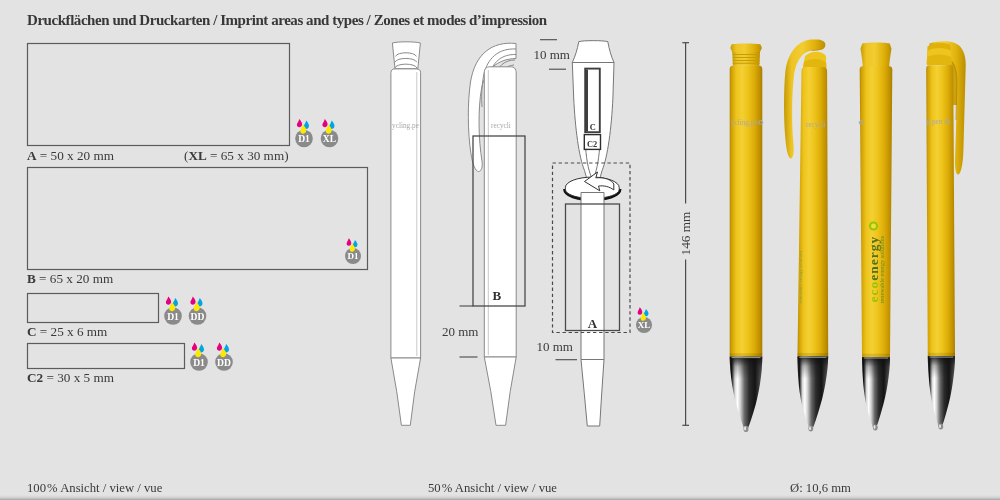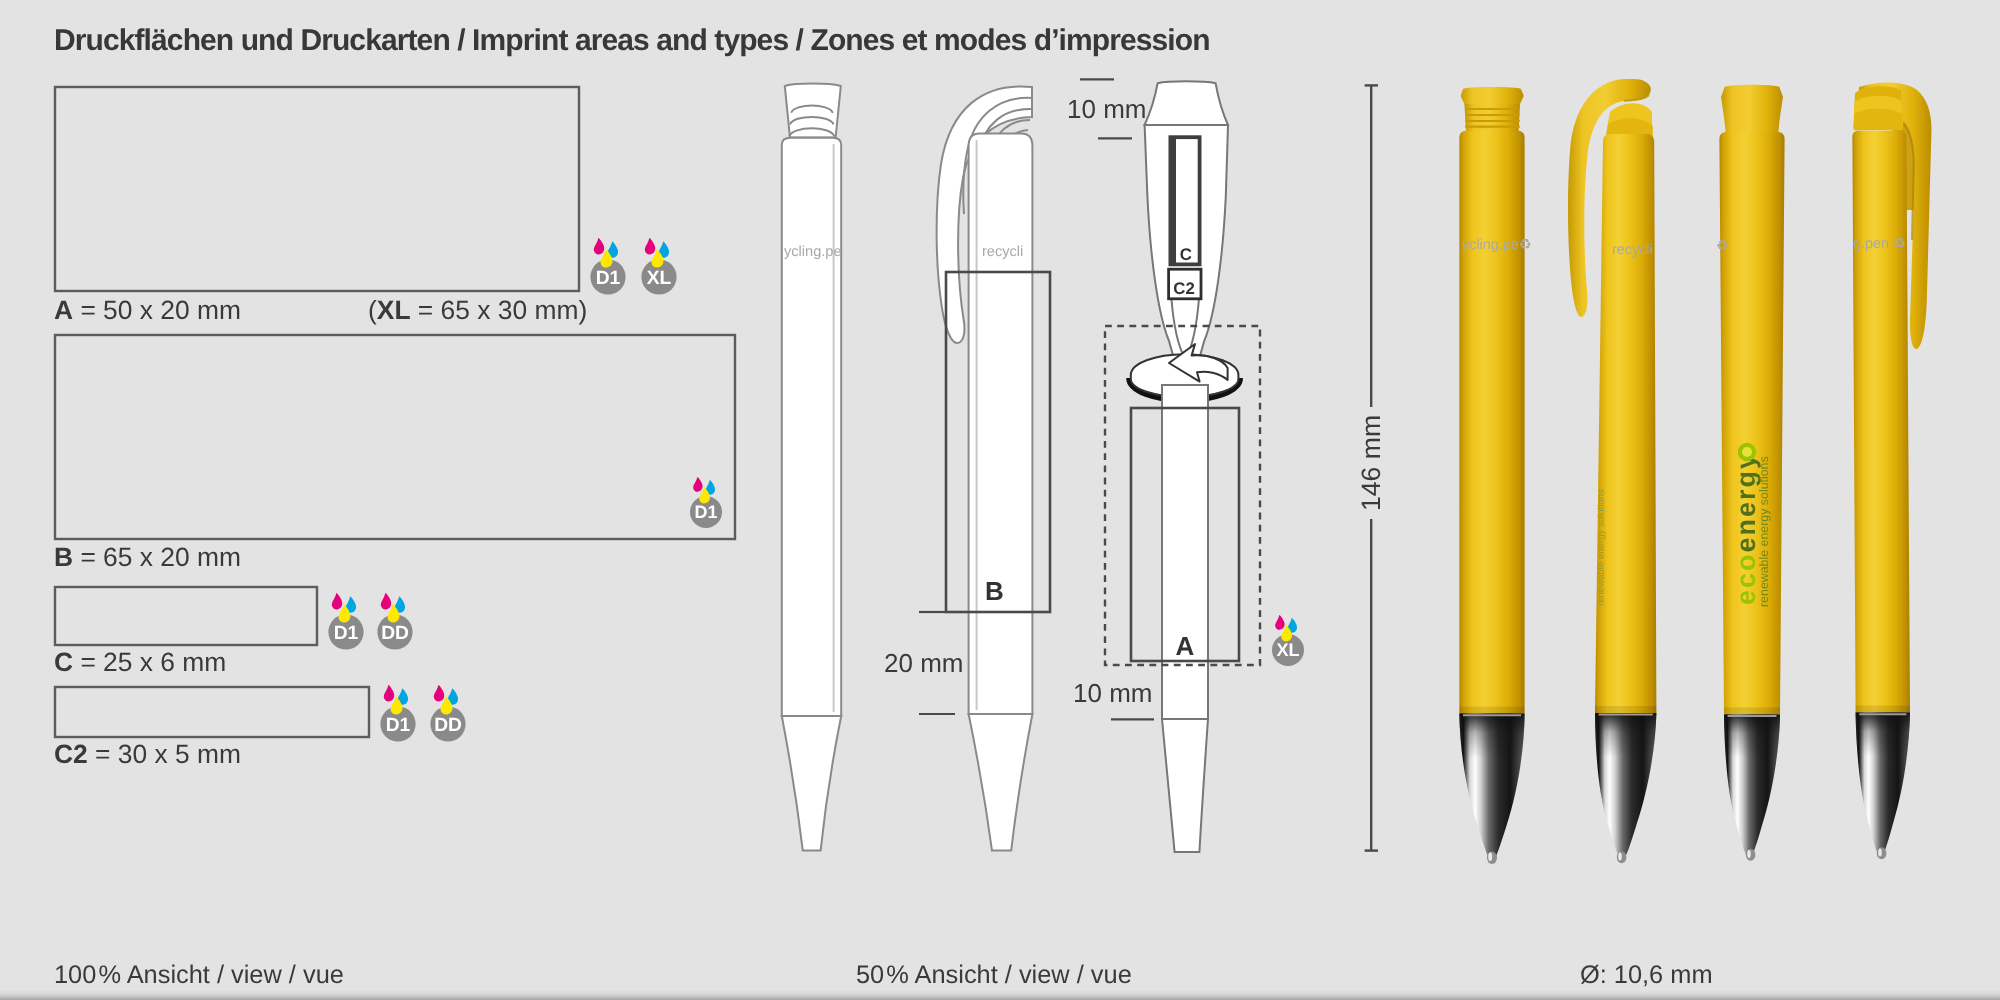--- a/index.html
+++ b/index.html
@@ -1,17 +1,17 @@
 <!DOCTYPE html>
 <html><head>
 <meta charset="utf-8">
 <style>
   html,body{margin:0;padding:0;}
   #page{position:relative;width:1000px;height:500px;background:#e3e3e3;overflow:hidden;
-        font-family:Liberation Sans, sans-serif;}
+        font-family:Liberation Serif, serif;}
   svg{position:absolute;left:0;top:0;}
 </style>
 </head>
 <body>
 <div id="page">
 <svg width="1000" height="500" viewBox="0 0 1000 500">
 <defs>
   <linearGradient id="yel" x1="0" y1="0" x2="1" y2="0">
     <stop offset="0" stop-color="#b18500"></stop>
     <stop offset="0.05" stop-color="#cf9f03"></stop>

